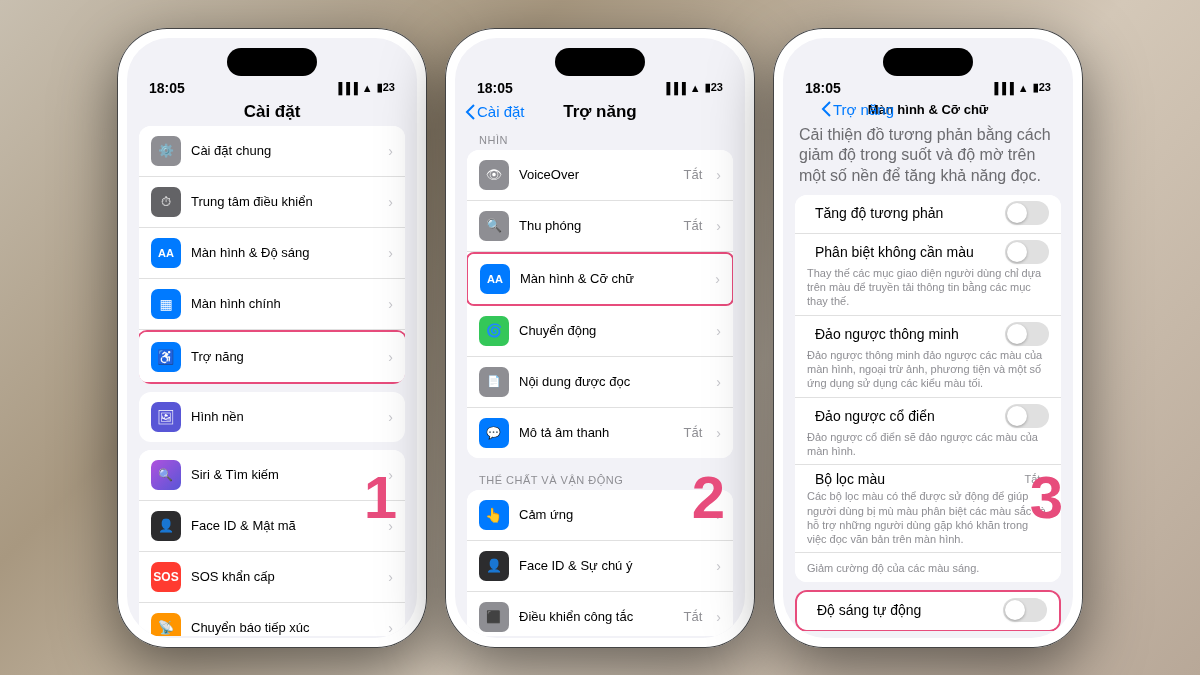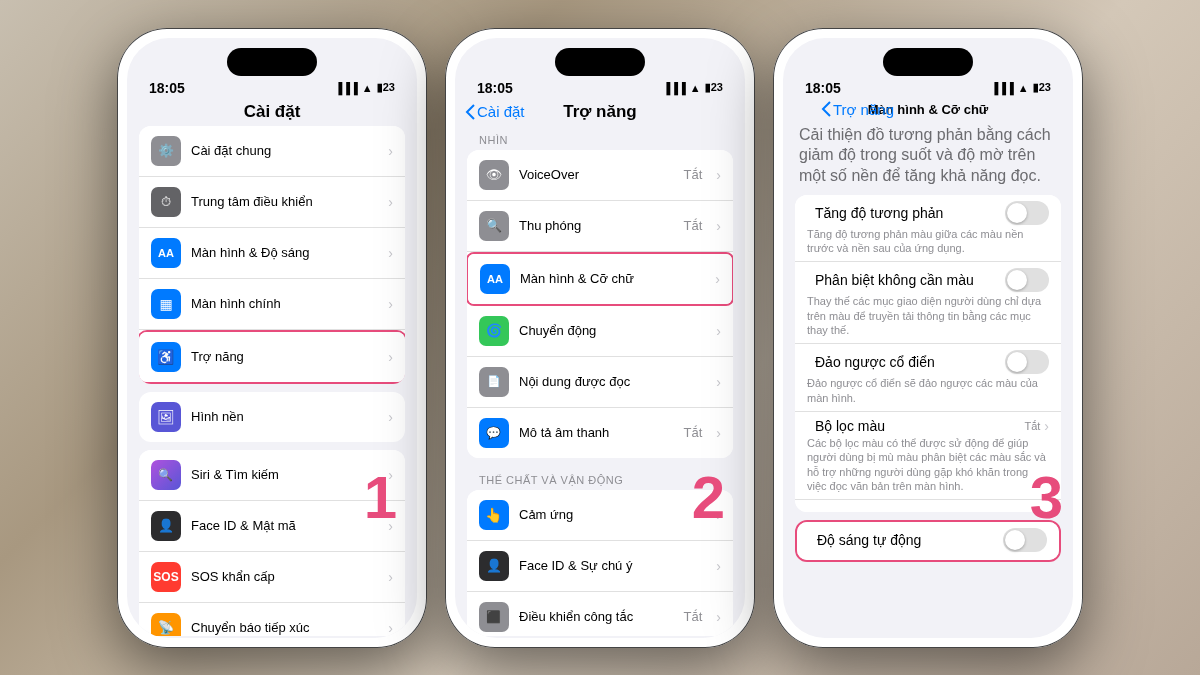--- a/index.html
+++ b/index.html
@@ -472,31 +472,37 @@
       <div class="settings-scroll">
         <div style="padding: 4px 16px 8px; font-size:16px; color:#6c6c70; line-height:1.3;">Cải thiện đồ tương phản bằng cách giảm độ trong suốt và độ mờ trên một số nền để tăng khả năng đọc.</div>
 
         <div class="settings-group">
 
           <div class="screen3-item">
             <div class="screen3-row">
               <span class="screen3-title">Tăng độ tương phản</span>
               <div class="toggle"></div>
             </div>
-            <div class="screen3-desc">Tăng độ tương phản màu giữa các màu nền trước và nền sau của ứng dụng.</div>
           </div>
 
           <div class="screen3-item">
             <div class="screen3-row">
               <span class="screen3-title">Phân biệt không cần màu</span>
               <div class="toggle"></div>
             </div>
             <div class="screen3-desc">Thay thế các mục giao diện người dùng chỉ dựa trên màu để truyền tải thông tin bằng các mục thay thế.</div>
           </div>
 
+          <div class="screen3-item">
+            <div class="screen3-row">
+              <span class="screen3-title">Đảo ngược thông minh</span>
+              <div class="toggle"></div>
+            </div>
+            <div class="screen3-desc">Đảo ngược thông minh đảo ngược các màu của màn hình, ngoại trừ ảnh, phương tiện và một số ứng dụng sử dụng các kiểu màu tối.</div>
+          </div>
 
           <div class="screen3-item">
             <div class="screen3-row">
               <span class="screen3-title">Đảo ngược cổ điển</span>
               <div class="toggle"></div>
             </div>
             <div class="screen3-desc">Đảo ngược cổ điển sẽ đảo ngược các màu của màn hình.</div>
           </div>
 
           <div class="screen3-item">
@@ -504,20 +510,21 @@
               <span class="screen3-title">Bộ lọc màu</span>
               <div style="display:flex;align-items:center;gap:4px;">
                 <span style="font-size:11px;color:#8e8e93;">Tắt</span>
                 <span style="font-size:14px;color:#c7c7cc;">›</span>
               </div>
             </div>
             <div class="screen3-desc">Các bộ lọc màu có thể được sử động để giúp người dùng bị mù màu phân biệt các màu sắc và hỗ trợ những người dùng gặp khó khăn trong việc đọc văn bản trên màn hình.</div>
           </div>
 
           <div class="screen3-item">
+            <div class="screen3-desc">Giảm cường độ của các màu sáng.</div>
           </div>
         </div>
 
         <div style="margin: 8px 12px; border: 2.5px solid #e74c7c; border-radius: 12px; overflow:hidden; background:#fff;">
           <div class="screen3-item" style="border-bottom:none;">
             <div class="screen3-row">
               <span class="screen3-title">Độ sáng tự động</span>
               <div class="toggle partial" style="background:#e0e0e0;"></div>
             </div>
 

